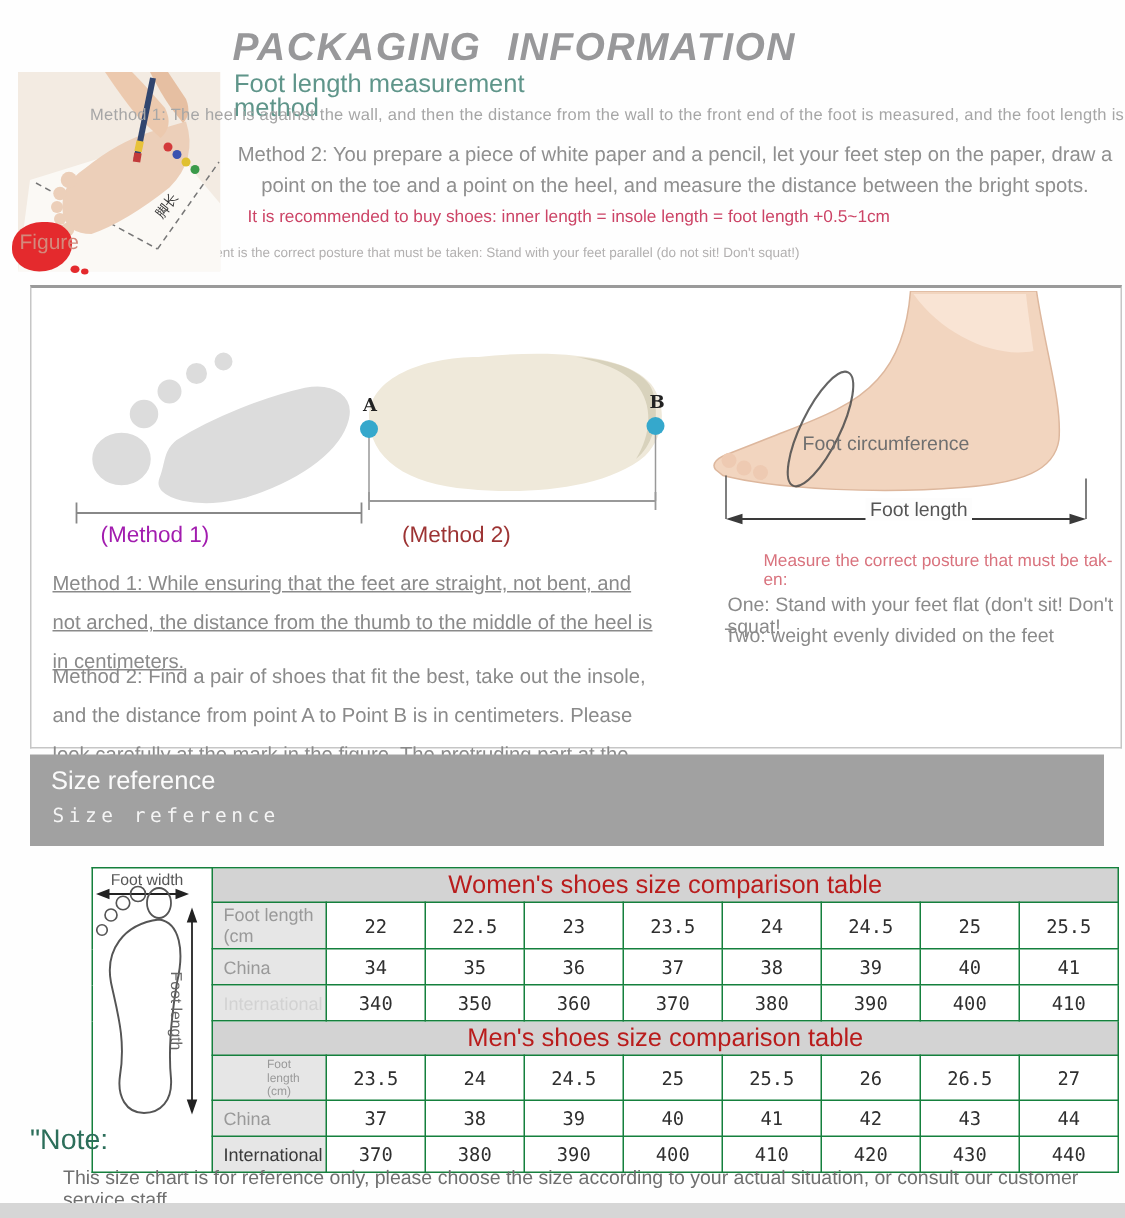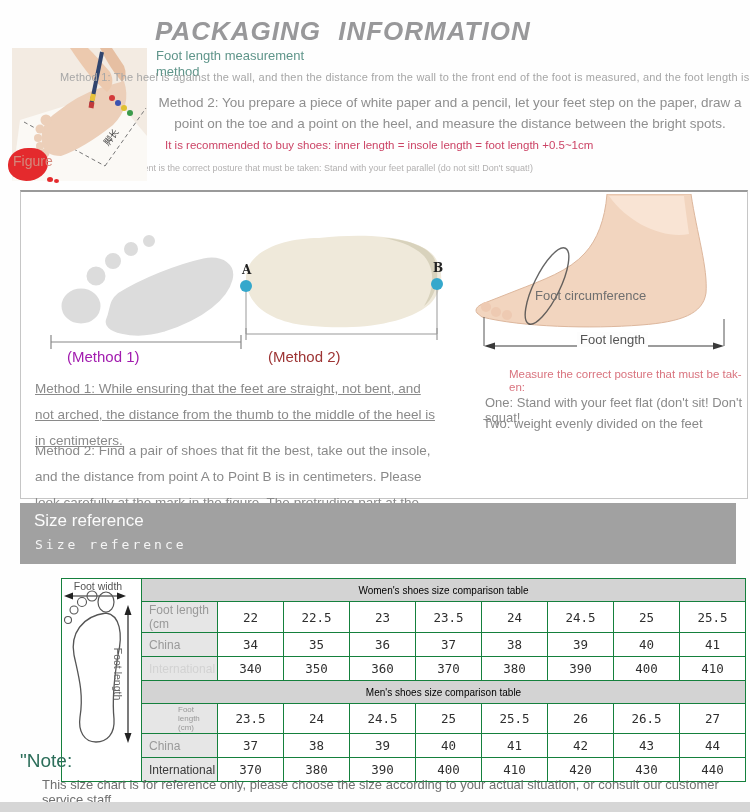--- a/index.html
+++ b/index.html
@@ -2,21 +2,21 @@
 <html><head>
 <meta charset="utf-8">
 <style>
   html,body{margin:0;padding:0;}
   body{background:#ffffff;font-family:"Liberation Sans",sans-serif;}
   #page{position:relative;width:750px;height:812px;background:#fefefe;overflow:hidden;}
   .abs{position:absolute;}
 
   
   #main-title{left:155px;top:16px;font-size:26px;font-style:italic;color:#98989a;letter-spacing:1px;word-spacing:9px;font-weight:bold;font-family:"Liberation Sans",sans-serif;}
-  #subtitle{left:156px;top:48px;font-size:13px;line-height:16px;color:#5f958a;}
+  #subtitle{left:156px;top:48px;font-size:17px;line-height:16px;color:#5f958a;}
   #photo-wrap{left:12px;top:48px;width:135px;height:133px;z-index:1;}
   #figure-blob{left:8px;top:148px;width:40px;height:33px;background:#e42a2d;border-radius:55% 45% 60% 50%;z-index:6;}
   .blob-dot{position:absolute;background:#e42a2d;border-radius:50%;}
   #blob-dot1{left:39px;top:29px;width:6px;height:5px;}
   #blob-dot2{left:46px;top:31px;width:5px;height:4px;}
   #figure-label{left:13px;top:153px;font-size:14px;color:#d4897c;z-index:7;}
   #method1-line{left:60px;top:71px;width:690px;font-size:11px;letter-spacing:.2px;color:#a6a6a6;z-index:3;white-space:nowrap;}
   #method2-para{left:150px;top:92px;width:600px;font-size:13.5px;line-height:21px;color:#8f8f8f;text-align:center;}
   #recommend-line{left:165px;top:139px;font-size:11.5px;color:#cc4466;}
   #posture-small{left:101px;top:163px;font-size:9px;color:#b2b0b0;}
@@ -38,21 +38,21 @@
 
   
   #size-band{left:20px;top:503px;width:716px;height:61px;background:#a1a1a1;}
   #band-line1{left:14px;top:8px;font-size:17px;color:#fbfbfb;}
   #band-line2{left:15px;top:34px;font-size:13px;letter-spacing:3px;color:#f5f5f5;font-family:"DejaVu Sans Mono",monospace;}
 
   
   #table-wrap{left:61px;top:578px;width:684px;}
   table{border-collapse:collapse;width:684px;table-layout:fixed;}
   td{border:1px solid #15803d;overflow:hidden;}
-  .tbl-title{height:20px;background:#d3d3d3;color:#000000;font-size:10px;text-align:center;}
+  .tbl-title{height:20px;background:#d3d3d3;color:#b91c1c;font-size:17px;text-align:center;}
   .tbl-label{height:21px;background:#e6e6e6;color:#999;font-size:12px;padding-left:7px;}
   .tbl-label.small{font-size:8px;padding-left:36px;}
   .tbl-label.faint{color:#d2d2d2;}
   .tbl-label.dark{color:#3a3a3a;font-size:12px;}
   .tbl-val{background:#ffffff;color:#2f2f2f;font-size:12.5px;text-align:center;font-family:"DejaVu Sans Mono",monospace;}
   .foot-cell{background:#fff;vertical-align:top;padding:0;}
 
   
   #note-heading{left:20px;top:750px;font-size:19px;color:#2c6e5a;}
   #note-body{left:42px;top:777px;width:700px;font-size:13px;color:#6f6f6f;}

